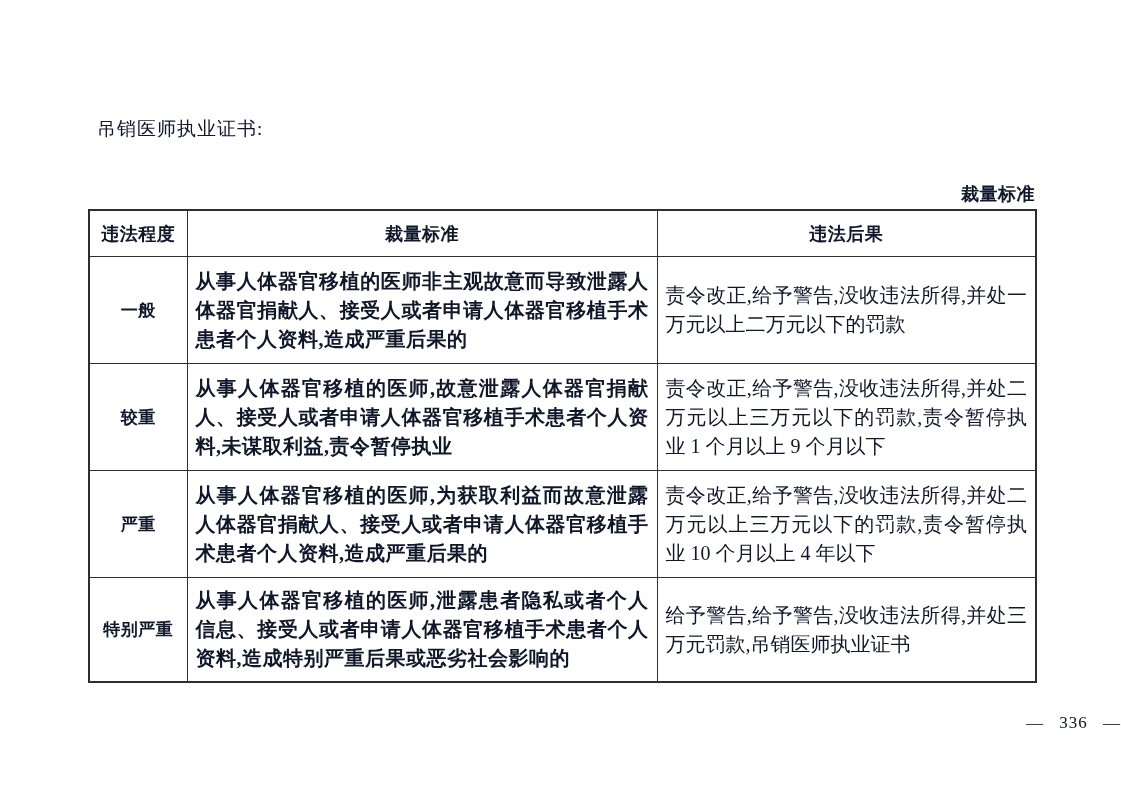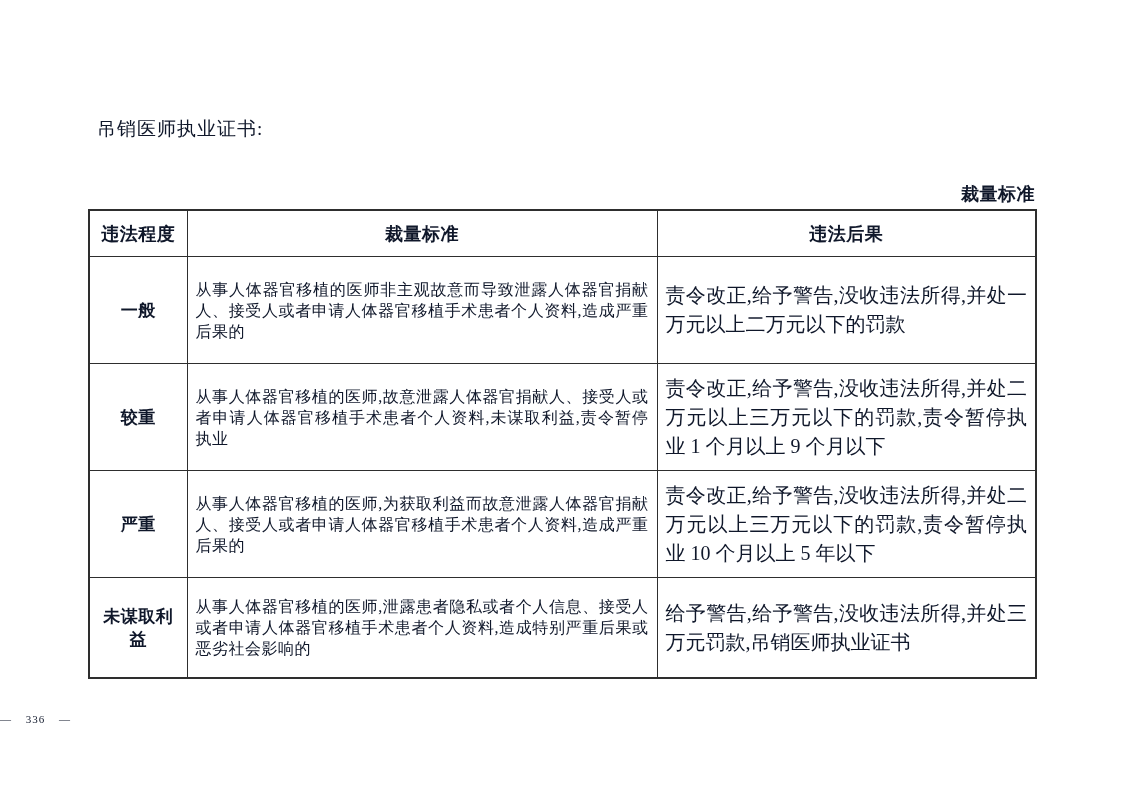--- a/index.html
+++ b/index.html
@@ -79,41 +79,42 @@
   td.level-cell {
     text-align: center;
     font-weight: 700;
     font-size: 17px;
     font-family: "Liberation Serif", "DejaVu Serif", serif;
     letter-spacing: 0.5px;
     margin-left: 36px;
   }
   td.consequence-cell {
     padding: 2px 10px;
-    font-size: 16px;
-    line-height: 21px;
+    font-size: 20px;
+    line-height: 29px;
     text-align: justify;
     text-justify: inter-character;
     letter-spacing: 0.5px;
+    font-weight: bold;
   }
   td.discretion-cell {
     padding: 2px 8px;
     font-size: 20px;
     line-height: 29px;
     text-align: justify;
     text-justify: inter-character;
     letter-spacing: 0px;
   }
   .page-number {
     position: absolute;
     left: 0;
     top: 713px;
     width: 100%;
-    text-align: left;
-    font-size: 11px;
+    text-align: right;
+    font-size: 17px;
     word-spacing: 10px;
     letter-spacing: 1px;
   }
 </style>
 </head>
 <body>
 
 <div class="page">
 
   <div class="heading-line1">吊销医师执业证书:</div>
@@ -141,24 +142,24 @@
         <td class="discretion-cell">责令改正,给予警告,没收违法所得,并处一万元以上二万元以下的罚款</td>
       </tr>
       <tr class="r2">
         <td class="level-cell">较重</td>
         <td class="consequence-cell">从事人体器官移植的医师,故意泄露人体器官捐献人、接受人或者申请人体器官移植手术患者个人资料,未谋取利益,责令暂停执业</td>
         <td class="discretion-cell">责令改正,给予警告,没收违法所得,并处二万元以上三万元以下的罚款,责令暂停执业 1 个月以上 9 个月以下</td>
       </tr>
       <tr class="r3">
         <td class="level-cell">严重</td>
         <td class="consequence-cell">从事人体器官移植的医师,为获取利益而故意泄露人体器官捐献人、接受人或者申请人体器官移植手术患者个人资料,造成严重后果的</td>
-        <td class="discretion-cell">责令改正,给予警告,没收违法所得,并处二万元以上三万元以下的罚款,责令暂停执业 10 个月以上 5 年以下</td>
+        <td class="discretion-cell">责令改正,给予警告,没收违法所得,并处二万元以上三万元以下的罚款,责令暂停执业 10 个月以上 4 年以下</td>
       </tr>
       <tr class="r4">
-        <td class="level-cell">未谋取利益</td>
+        <td class="level-cell">特别严重</td>
         <td class="consequence-cell">从事人体器官移植的医师,泄露患者隐私或者个人信息、接受人或者申请人体器官移植手术患者个人资料,造成特别严重后果或恶劣社会影响的</td>
         <td class="discretion-cell">给予警告,给予警告,没收违法所得,并处三万元罚款,吊销医师执业证书</td>
       </tr>
     </tbody>
   </table>
 
   <div class="page-number">— 336 —</div>
 
 </div>
 

